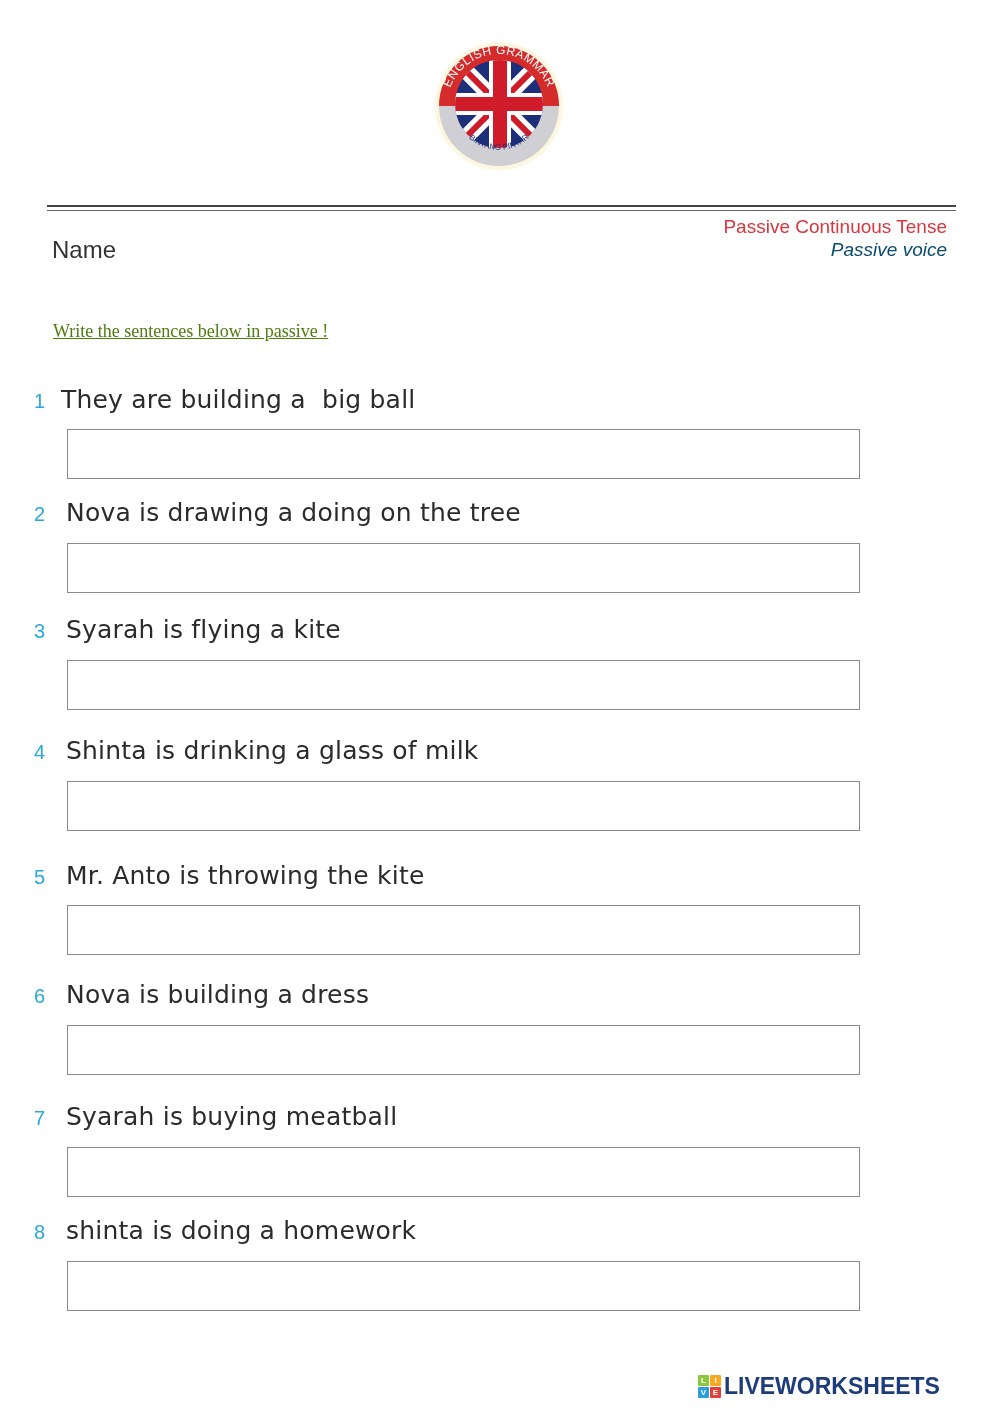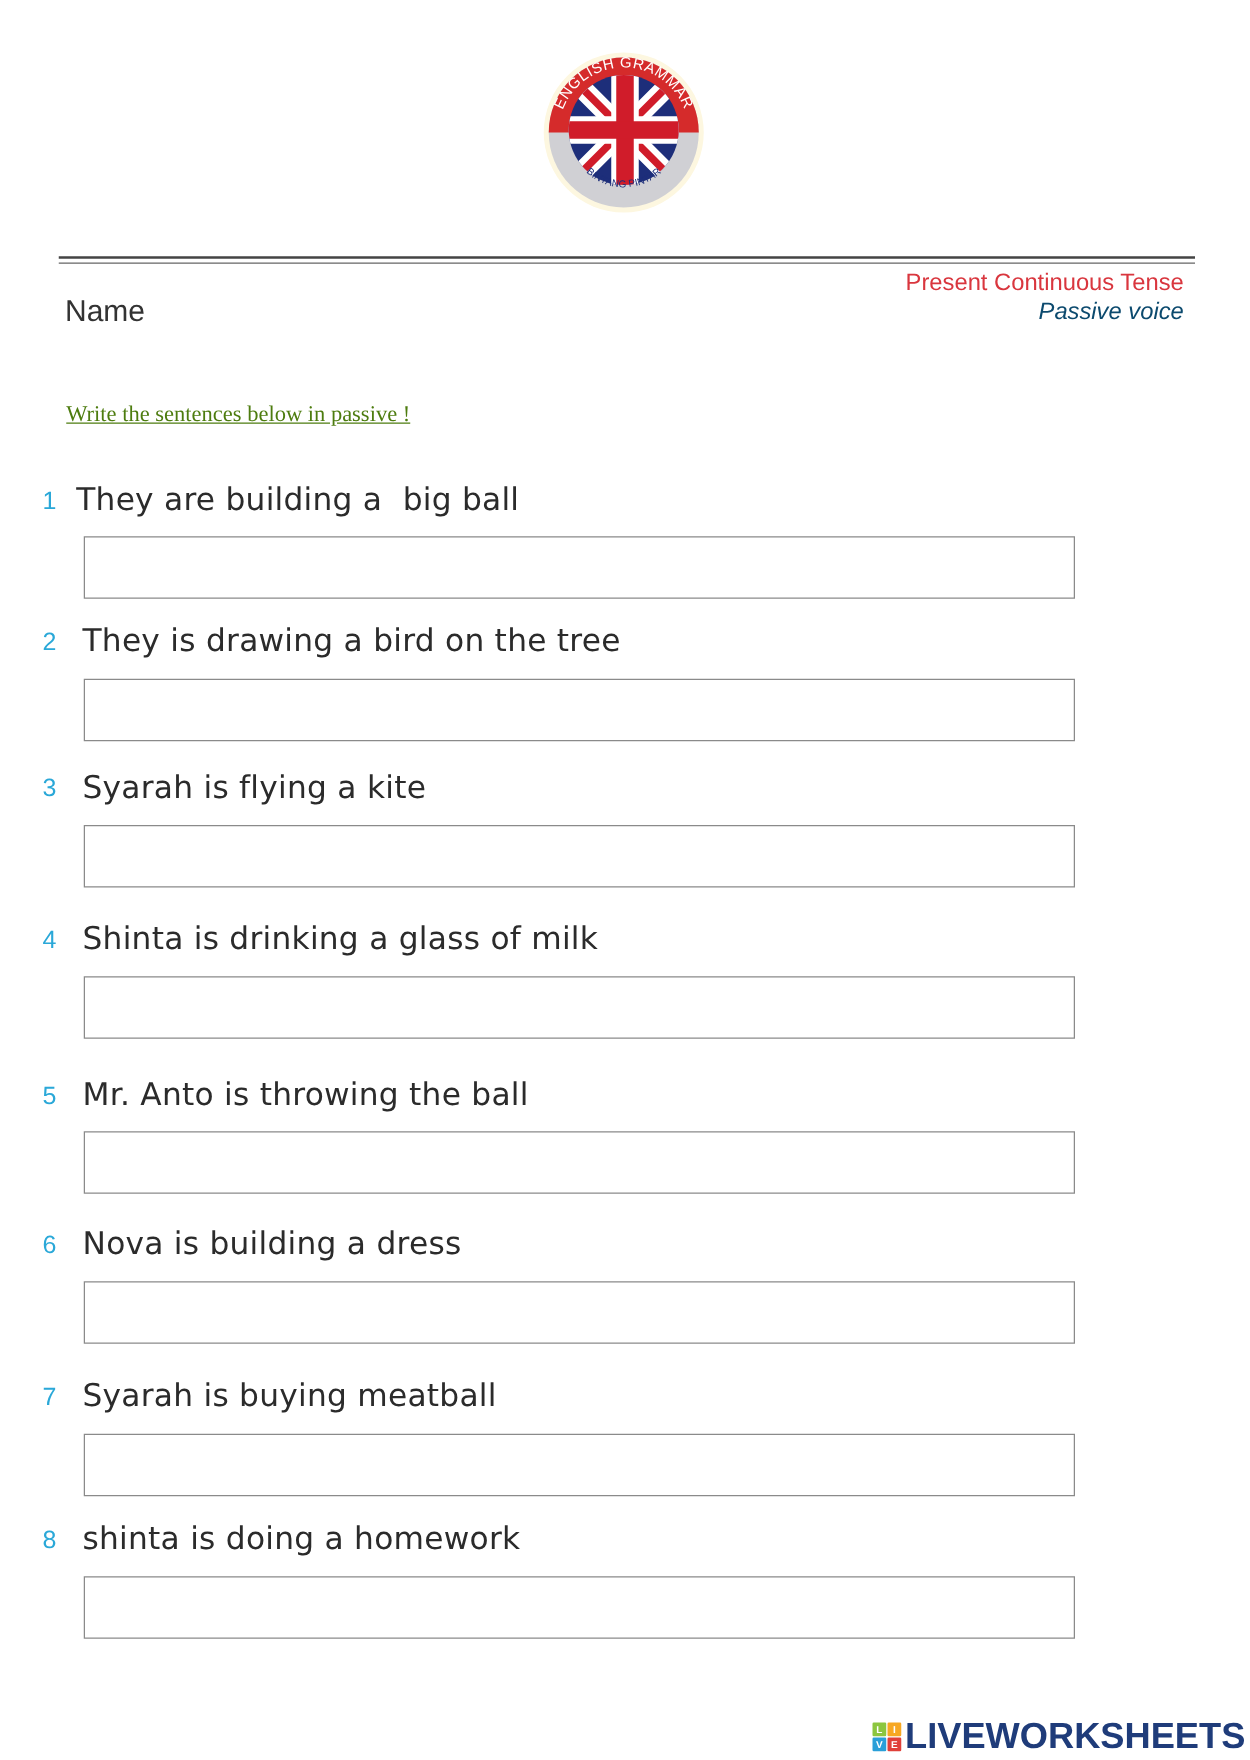--- a/index.html
+++ b/index.html
@@ -43,21 +43,21 @@
     .brand {
       position: absolute; left: 698px; top: 1373px; display: flex; align-items: center;
     }
     .live-grid {
       display: grid; grid-template-columns: 11px 11px; grid-template-rows: 11px 11px; gap: 1px; margin-right: 3px;
     }
     .live-grid span {
       font-size: 8px; font-weight: bold; color: #fff; display: flex; align-items: center; justify-content: center; border-radius: 1px;
     }
     .brand-text {
-      font-family: "Liberation Sans", sans-serif; font-weight: bold; font-size: 29px; color: #1f3c7a; letter-spacing: 0px;
+      font-family: "Liberation Sans", sans-serif; font-weight: bold; font-size: 23px; color: #1f3c7a; letter-spacing: 0px;
     }
   </style>
 </head>
 <body>
 
 <div class="logo">
   <svg width="132" height="132" viewBox="0 0 132 132">
     <defs>
       <clipPath id="inner">
           <circle cx="66" cy="64" r="44"></circle>
@@ -82,52 +82,52 @@
     </text>
     <text font-family="Liberation Sans, sans-serif" font-size="8" fill="#1d2e7a">
       <textPath href="#botArc" startOffset="50%" text-anchor="middle">BINTANG PINTAR</textPath>
     </text>
   </svg>
 </div>
 
 <div class="rule"></div>
 
 <div class="name-label">Name</div>
-<div class="topic-title">Present Continuous Tense</div>
+<div class="topic-title">Passive Continuous Tense</div>
 <div class="topic-sub">Passive voice</div>
 
 <div class="instruction">Write the sentences below in passive !</div>
 
 <div class="question" style="top:385px;">
   <span class="q-num" style="top:5px;">1</span>
   <span class="q-text" style="top:0px;">They are building a  big ball</span>
   <input class="answer-box" type="text" style="top: 44px;" value="">
 </div>
 
 <div class="question" style="top:498px;">
   <span class="q-num" style="top:5px;">2</span>
-  <span class="q-text" style="top:0px; left:66px;">They is drawing a bird on the tree</span>
+  <span class="q-text" style="top:0px; left:66px;">Nova is drawing a doing on the tree</span>
   <input class="answer-box" type="text" style="top: 45px;" value="">
 </div>
 
 <div class="question" style="top:615px;">
   <span class="q-num" style="top:5px;">3</span>
   <span class="q-text" style="top:0px; left:66px;">Syarah is flying a kite</span>
   <input class="answer-box" type="text" style="top: 45px;" value="">
 </div>
 
 <div class="question" style="top:736px;">
   <span class="q-num" style="top:5px;">4</span>
   <span class="q-text" style="top:0px; left:66px;">Shinta is drinking a glass of milk</span>
   <input class="answer-box" type="text" style="top: 45px;" value="">
 </div>
 
 <div class="question" style="top:861px;">
   <span class="q-num" style="top:5px;">5</span>
-  <span class="q-text" style="top:0px; left:66px;">Mr. Anto is throwing the ball</span>
+  <span class="q-text" style="top:0px; left:66px;">Mr. Anto is throwing the kite</span>
   <input class="answer-box" type="text" style="top: 44px;" value="">
 </div>
 
 <div class="question" style="top:980px;">
   <span class="q-num" style="top:5px;">6</span>
   <span class="q-text" style="top:0px; left:66px;">Nova is building a dress</span>
   <input class="answer-box" type="text" style="top: 45px;" value="">
 </div>
 
 <div class="question" style="top:1102px;">

